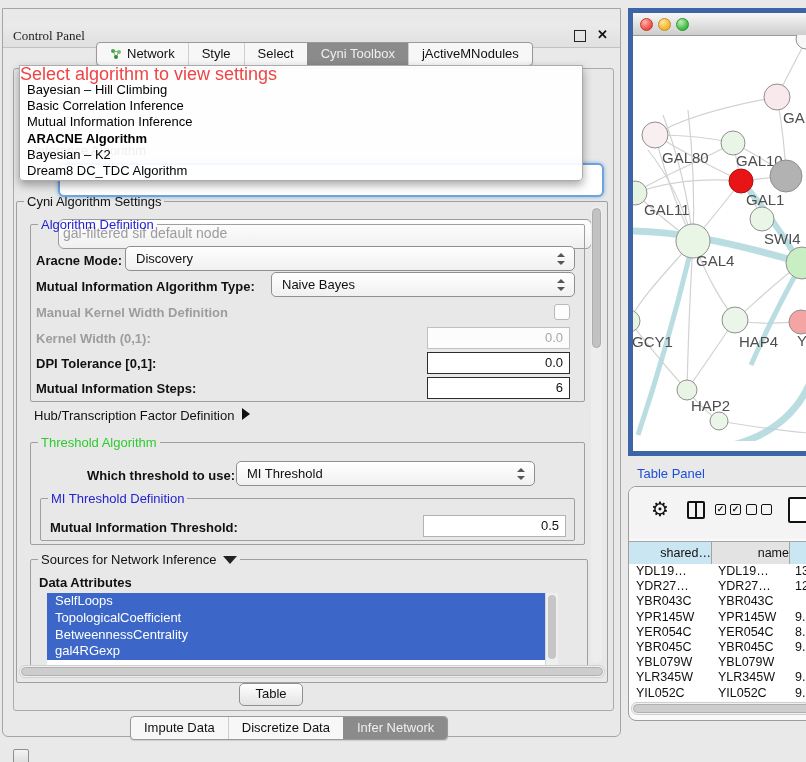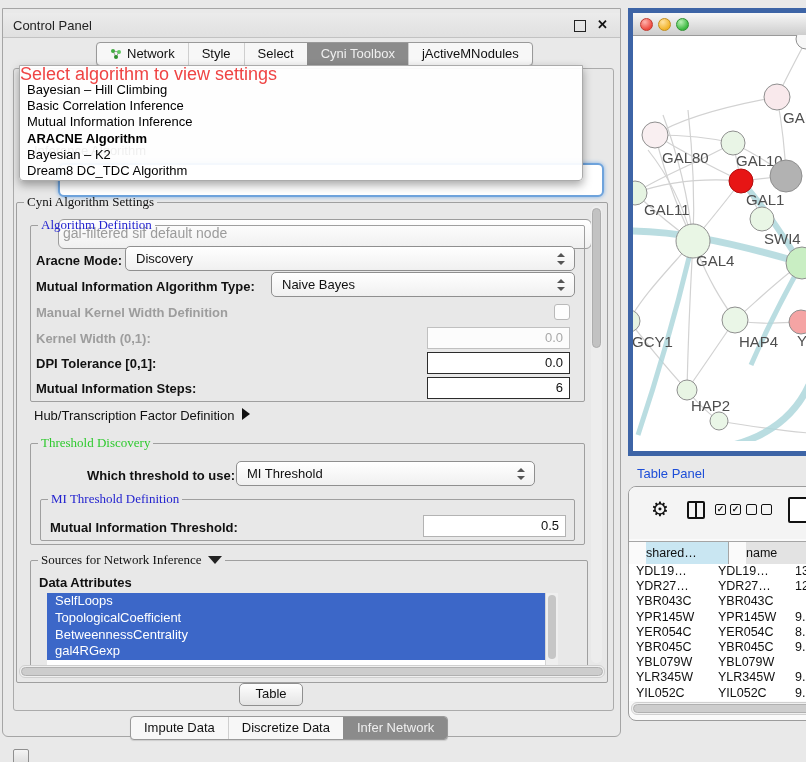--- a/index.html
+++ b/index.html
@@ -3,22 +3,22 @@
 <meta charset="utf-8">
 <style>
   html,body{margin:0;padding:0;background:#e9e9e9;}
   #app{position:relative;width:806px;height:762px;overflow:hidden;background:#e9e9e9;
        font-family:"Liberation Sans",sans-serif;color:#111;}
   .abs{position:absolute;}
 
   
   #cp{left:2px;top:8px;width:617px;height:727px;background:#e9e9e9;
       border:1px solid #a5a5a5;border-radius:0 0 6px 6px;}
-  #cp-titlebar{left:0;top:4px;width:100%;height:24px;background:linear-gradient(#ebebeb,#e0e0e0);
-      border-bottom:1px solid #c2c2c2;}
+  #cp-titlebar{left:0;top:14px;width:100%;height:24px;background:linear-gradient(#ebebeb,#e0e0e0);
+      border-bottom:1px solid #c2c2c2;font-family:Liberation Serif, serif;}
   #cp-title{left:10px;top:5px;font-size:13px;color:#222;}
   .float-icon{right:34px;top:7px;width:10px;height:10px;border:1.5px solid #222;}
   .close-icon{right:12px;top:4px;font-size:13px;font-weight:bold;color:#111;}
   .close-icon::before{content:"✕";}
 
   
   .tabbar{display:flex;border:1px solid #999;border-radius:4px;background:#f7f7f7;
       overflow:hidden;height:22px;box-shadow:0 1px 1px rgba(0,0,0,.12);}
   .tab{font-size:13px;line-height:22px;padding:0 13px;color:#111;border-left:1px solid #cfcfcf;
       white-space:nowrap;display:flex;align-items:center;gap:5px;}
@@ -40,21 +40,21 @@
       font-size:14px;line-height:27px;padding-left:4px;color:#9c9c9c;}
 
   
   #popup{left:16px;top:56px;width:562px;height:114px;background:rgba(255,255,255,0.92);
       border:1px solid #ababab;border-radius:0 0 4px 4px;box-shadow:0 4px 10px rgba(0,0,0,.35);}
   #popup-hint{text-align:left;font-size:18px;color:#ef4444;height:16px;line-height:16px;}
   .popup-item{font-size:13px;line-height:16.2px;padding-left:7px;color:#000;white-space:nowrap;}
   .popup-item.bold{font-weight:bold;}
 
   
-  fieldset{position:absolute;margin:0;padding:0;border:1px solid #9f9f9f;border-radius:2px;background:transparent;font-family:Liberation Serif, serif;}
+  fieldset{position:absolute;margin:0;padding:0;border:1px solid #9f9f9f;border-radius:2px;background:transparent;}
   legend{font-size:13px;margin-left:7px;padding:0 3px;display:flex;align-items:center;gap:6px;}
   .legend-blue{color:#2323cf;}
   .legend-green{color:#2fca2f;}
 
   #fs-main{left:13px;top:185px;width:590px;height:487px;}
   #fs-alg{left:27px;top:208px;width:553px;height:183px;}
   #fs-thresh{left:27px;top:426px;width:553px;height:108px;}
   #fs-mithresh{left:37px;top:482px;width:533px;height:48px;}
   #fs-sources{left:27px;top:543px;width:556px;height:113px;}
 
@@ -124,21 +124,21 @@
   .cols-icon{left:58px;top:14px;width:14px;height:14px;border:2px solid #111;border-radius:2px;}
   .cols-icon::after{content:"";position:absolute;left:6px;top:0;width:2px;height:14px;background:#111;}
   .pairbox{display:flex;gap:4px;}
   #checked-pair{left:86px;top:17px;}
   #unchecked-pair{left:117px;top:17px;}
   .mini-box{width:9px;height:9px;border:1.5px solid #111;border-radius:2px;font-size:9px;line-height:9px;
       text-align:center;color:#111;font-weight:bold;}
   .mini-box.on::before{content:"✓";}
   .file-icon{left:159px;top:10px;width:20px;height:22px;border:2px solid #111;border-radius:2px;background:#fff;}
   #tp-header{left:0;top:54px;width:100%;height:22px;display:flex;border-top:1px solid #a5a5a5;border-bottom:1px solid #a5a5a5;}
-  .th{font-size:12.5px;line-height:22px;text-align:left;border-right:1px solid #a5a5a5;overflow:hidden;white-space:nowrap;margin-left:17px;}
+  .th{font-size:12.5px;line-height:22px;text-align:right;border-right:1px solid #a5a5a5;overflow:hidden;white-space:nowrap;}
   .th.blue{background:#c9e6f2;}
   .th.gray{background:#e3e3e3;}
   .c1{width:82px;flex:none;}
   .c2{width:77px;flex:none;}
   .c3{width:40px;flex:none;}
   #tp-rows{left:0;top:77px;width:100%;height:137px;overflow:hidden;background:#fff;}
   .tr{display:flex;height:15.2px;}
   .td{font-size:12.5px;line-height:15.2px;padding-left:7px;white-space:nowrap;overflow:hidden;box-sizing:border-box;}
   #tp-hscroll{left:2px;top:215px;width:184px;}
 </style>
@@ -224,21 +224,21 @@
 
     <span class="abs flabel" style="left:33px;top:372px;">Mutual Information Steps:</span>
     <div class="abs field strong" style="left:424px;top:368px;width:129px;">6</div>
 
     <div class="abs" style="left:31px;top:399px;display:flex;align-items:flex-start;gap:8px;">
       <span style="font-size:13px;color:#111;">Hub/Transcription Factor Definition</span>
       <span class="tri-right"></span>
     </div>
 
     <fieldset id="fs-thresh">
-      <legend class="legend-green">Threshold Discovery</legend>
+      <legend class="legend-green">Threshold Algorithm</legend>
     </fieldset>
 
     <span class="abs flabel" style="left:84px;top:459px;">Which threshold to use:</span>
     <div class="abs combo" style="left:233px;top:452px;width:287px;">
       <span>MI Threshold</span>
       <span class="spin">
           <i class="up"></i>
           <i class="dn"></i>
         </span>
     </div>

